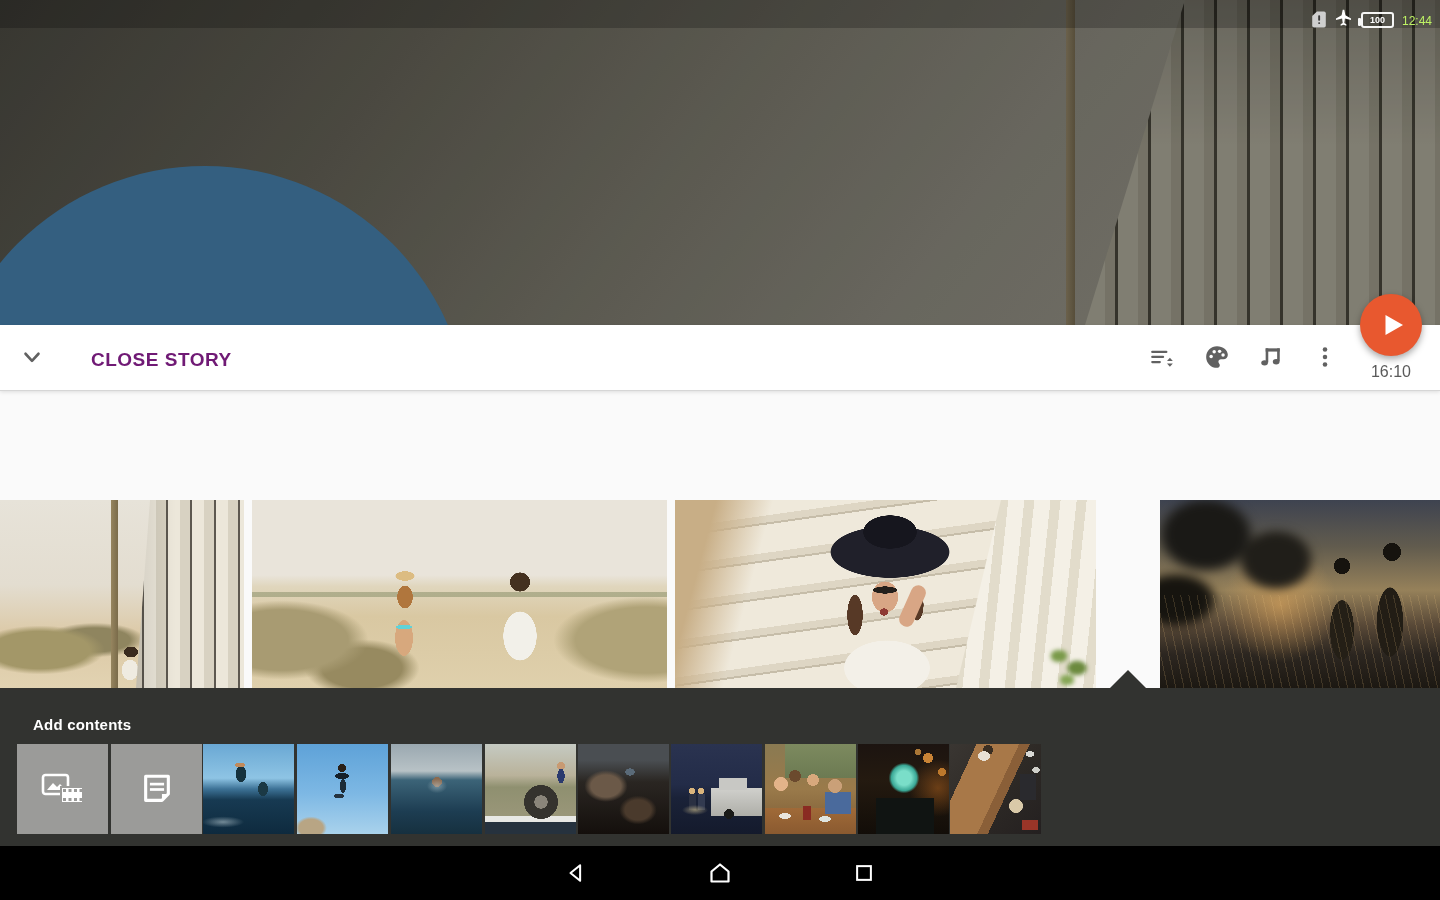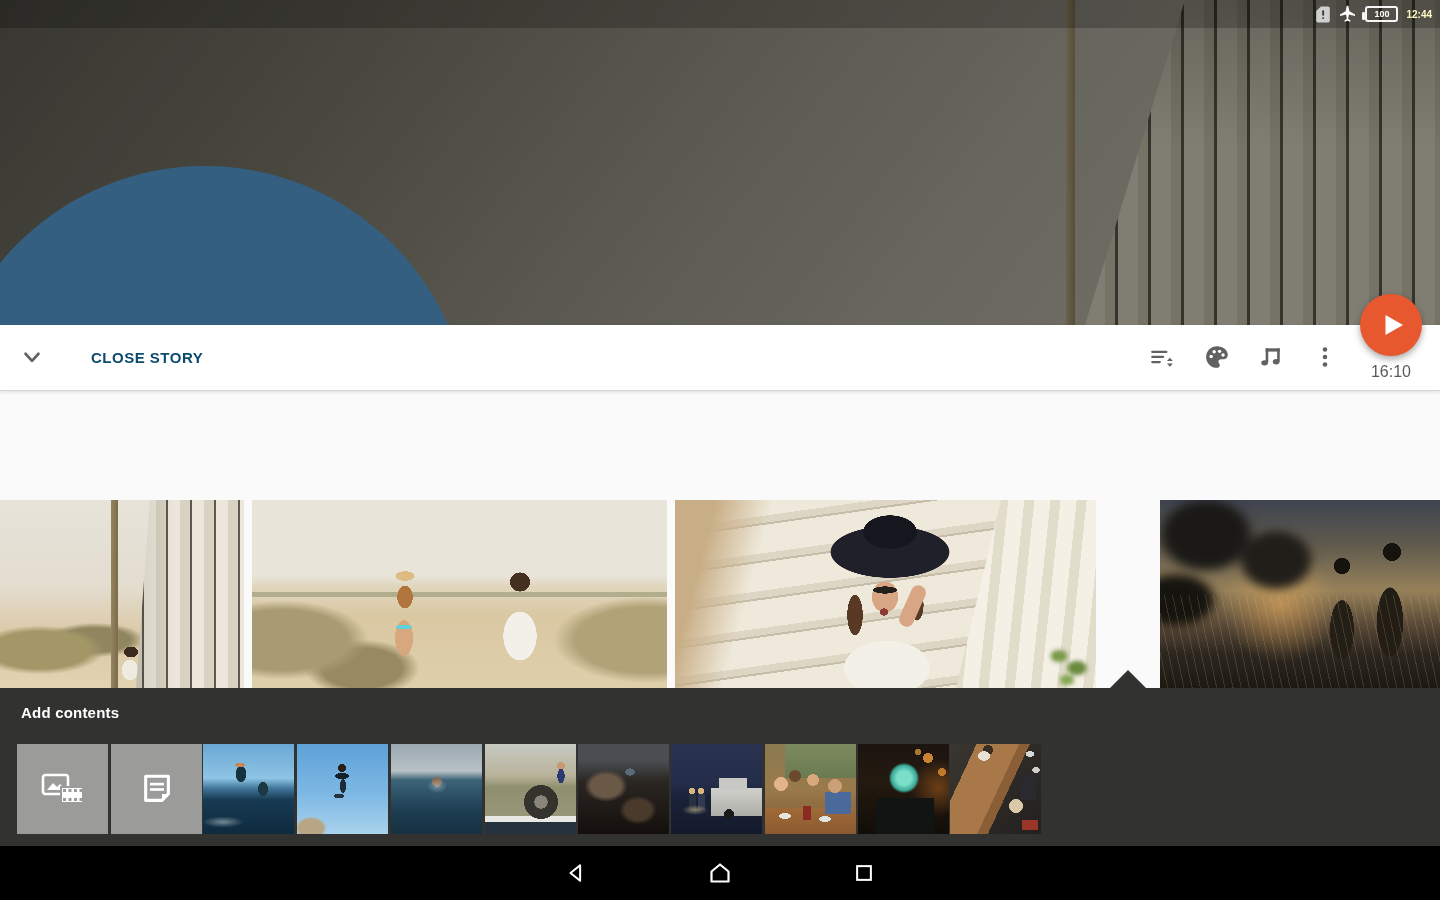--- a/index.html
+++ b/index.html
@@ -17,37 +17,37 @@
     clip-path:polygon(100px 0,355px 0,355px 325px,0 325px);}
   .hero-pole{position:absolute;left:1066px;top:0;width:9px;height:325px;
     background:linear-gradient(90deg,#7e7259 0%,#665b44 100%);}
   .hero-circle{position:absolute;left:-60px;top:166px;width:530px;height:530px;border-radius:50%;
     background:#3b7099;}
   .hero-dim{position:absolute;inset:0;background:rgba(24,23,17,.18);}
 
   
   .status-bar{position:absolute;left:0;top:0;width:1440px;height:28px;
     background:rgba(0,0,0,.22);}
-  .sb-right{position:absolute;right:8px;top:0;height:28px;display:flex;align-items:center;gap:8px;}
+  .sb-right{position:absolute;right:8px;top:0;height:28px;display:flex;align-items:flex-end;gap:8px;}
   .sb-icon{display:block;}
   .battery{position:relative;width:33px;height:16px;border:2px solid rgba(255,255,255,.95);
     border-radius:3px;display:flex;align-items:center;justify-content:center;box-sizing:border-box;}
   .battery::before{content:"";position:absolute;left:-5px;top:4px;width:3px;height:8px;
     background:rgba(255,255,255,.95);border-radius:1px;}
   .battery span{font-size:9px;font-weight:bold;color:#fff;letter-spacing:0;}
-  .sb-time{font-size:10px;font-weight:bold;color:#fef9c3;}
+  .sb-time{font-size:12px;font-weight:normal;color:#bef264;}
 
   
   .toolbar{position:absolute;left:0;top:325px;width:1440px;height:65px;background:#ffffff;
     box-shadow:0 1px 0 #d6d6d6,0 2px 4px rgba(0,0,0,.12);z-index:4;}
   .tb-btn{position:absolute;background:none;border:none;padding:0;margin:0;cursor:pointer;
     display:flex;align-items:center;justify-content:center;width:48px;height:48px;top:8px;}
   .tb-chevron{left:8px;}
-  .close-label{position:absolute;left:91px;top:24px;font-size:15px;font-weight:bold;
-    color:#0c4a6e;letter-spacing:.5px;text-align:center;}
+  .close-label{position:absolute;left:91px;top:24px;font-size:19px;font-weight:bold;
+    color:#701a75;letter-spacing:.5px;text-align:center;}
   .tb-a1{left:1138px;} .tb-a2{left:1193px;} .tb-a3{left:1246px;} .tb-a4{left:1301px;}
 
   
   .fab{position:absolute;left:1360px;top:294px;width:62px;height:62px;border-radius:50%;
     background:#E8582F;border:none;cursor:pointer;z-index:6;
     box-shadow:0 3px 7px rgba(0,0,0,.35);display:flex;align-items:center;justify-content:center;}
   .duration{position:absolute;left:1351px;top:363px;width:80px;text-align:center;
     font-size:16px;color:#5a5a5a;z-index:6;}
 
   
@@ -121,21 +121,21 @@
       radial-gradient(ellipse 55px 45px at 130px 70px,#201e19 0 55%,transparent 72%),
       radial-gradient(ellipse 60px 40px at 30px 110px,#16140f 0 55%,transparent 72%);}
   .p4-grass{position:absolute;left:0;top:95px;width:280px;height:93px;opacity:.5;
     background:repeating-linear-gradient(78deg,rgba(0,0,0,0) 0 7px,rgba(225,185,120,.35) 7px 8px);}
 
   
   .add-panel{position:absolute;left:0;top:688px;width:1440px;height:158px;background:#323330;z-index:5;}
   .panel-caret{position:absolute;left:1109px;top:-18px;width:0;height:0;
     border-left:19px solid transparent;border-right:19px solid transparent;
     border-bottom:19px solid #323330;}
-  .panel-title{position:absolute;left:17px;top:12px;margin:4px;font-size:15px;font-weight:bold;
+  .panel-title{position:absolute;left:17px;top:12px;margin:16px;font-size:15px;font-weight:bold;
     color:#ffffff;letter-spacing:.2px;}
   .tile{position:absolute;top:56px;width:91px;height:90px;border:none;padding:0;cursor:pointer;
     background:#9b9b99;display:flex;align-items:center;justify-content:center;}
   .tile-add-media{left:17px;} .tile-add-text{left:111px;}
   .thumb{position:absolute;top:56px;width:91px;height:90px;border:none;padding:0;cursor:pointer;}
   .t1{left:203px;background:
       radial-gradient(ellipse 8px 4px at 37px 21px,#c08a5c 60%,transparent 61%),
       radial-gradient(ellipse 9px 13px at 38px 30px,#16323e 60%,transparent 61%),
       radial-gradient(ellipse 5px 4px at 38px 34px,#45c4de 70%,transparent 71%),
       radial-gradient(ellipse 8px 12px at 60px 45px,#1b3945 60%,transparent 61%),

